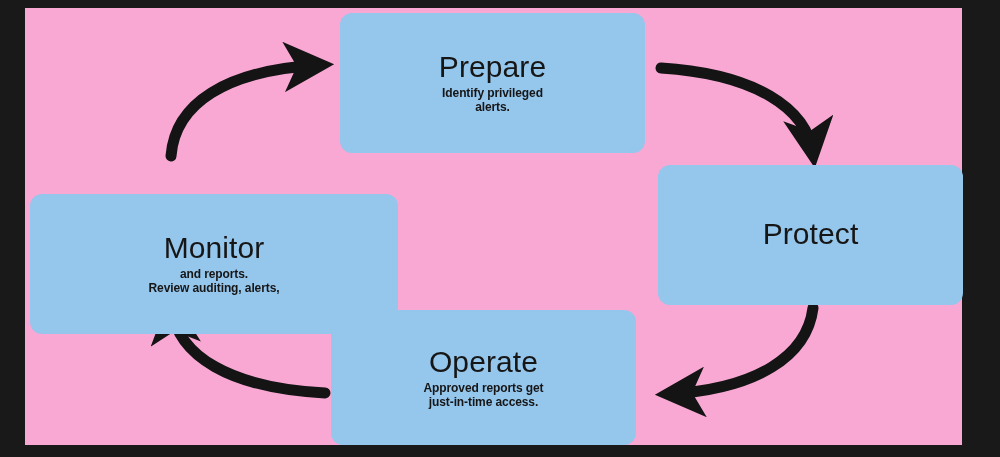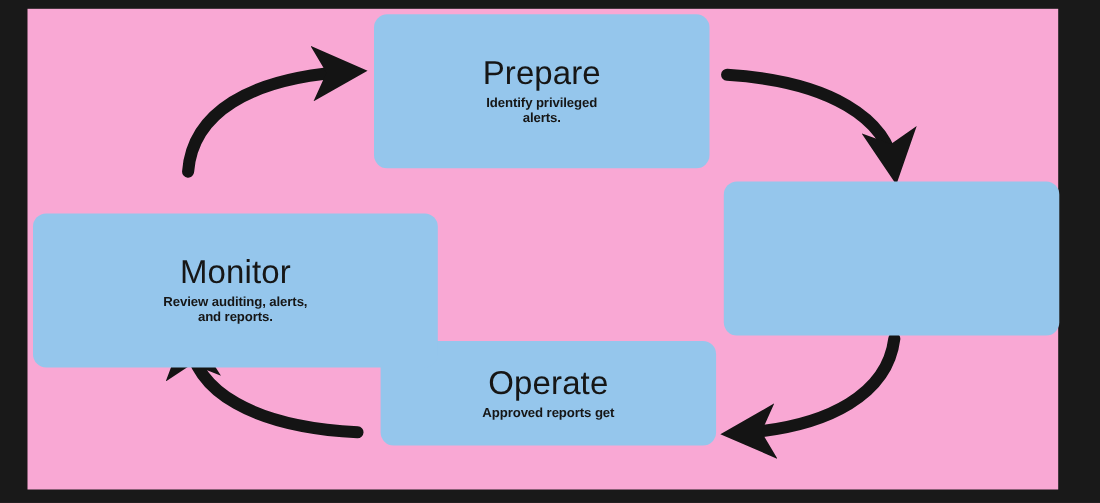--- a/index.html
+++ b/index.html
@@ -54,21 +54,21 @@
   .node-desc {
     font-size: 12px;
     line-height: 1.2;
     font-weight: 700;
     letter-spacing: -0.1px;
     max-width: 100%;
   }
   
   #node-prepare  { left: 315px; top:   5px; width: 305px; height: 140px; }
   #node-protect  { left: 633px; top: 157px; width: 305px; height: 140px; }
-  #node-operate  { left: 321px; top: 302px; width: 305px; height: 95px; }
+  #node-operate  { left: 306px; top: 302px; width: 305px; height: 135px; }
   #node-monitor  { left:   5px; top: 154px; width: 368px; height: 140px; margin-top: 32px; }
 
   #arrows {
     position: absolute;
     left: 0;
     top: 0;
     width: 937px;
     height: 437px;
     pointer-events: none;
   }
@@ -96,28 +96,30 @@
         <path d="M 300 385 C 205 380 152 348 147 300" fill="none" stroke="#141414" stroke-width="11" stroke-linecap="round" marker-end="url(#ahead)"></path>
       </svg>
 
       <div class="node" id="node-prepare">
         <div class="node-title">Prepare</div>
         <div class="node-desc">Identify privileged</div>
         <div class="node-desc">alerts.</div>
       </div>
 
       <div class="node" id="node-protect">
+        <div class="node-title">Protect</div>
       </div>
 
       <div class="node" id="node-operate">
         <div class="node-title">Operate</div>
         <div class="node-desc">Approved reports get</div>
+        <div class="node-desc">just-in-time access.</div>
       </div>
 
       <div class="node" id="node-monitor">
         <div class="node-title">Monitor</div>
+        <div class="node-desc">and reports.</div>
         <div class="node-desc">Review auditing, alerts,</div>
-        <div class="node-desc">and reports.</div>
       </div>
 
     </div>
   </div>
 </div>
 
 </body></html>

